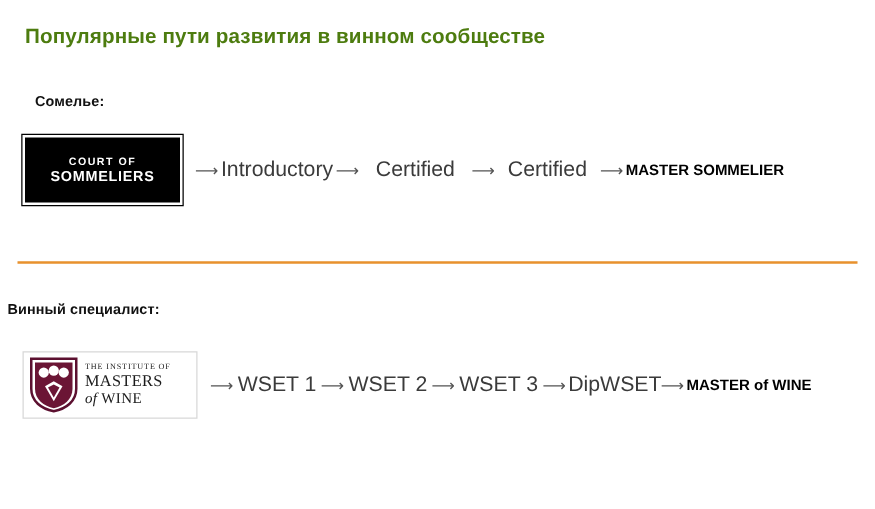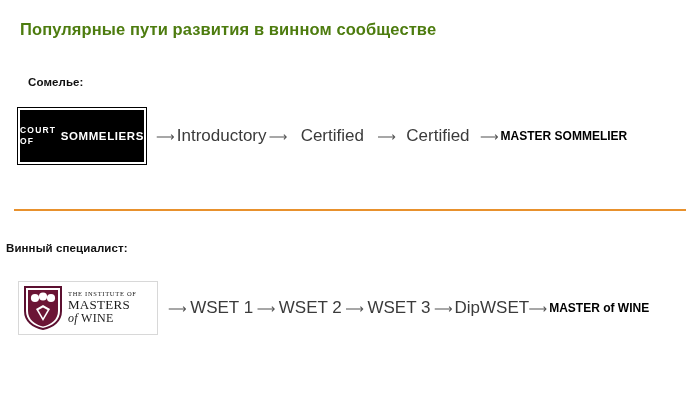--- a/index.html
+++ b/index.html
@@ -80,21 +80,21 @@
 
   
   .cms-logo {
     width: 128px;
     height: 56px;
     background: #000000;
     border: 2px solid #ffffff;
     box-shadow: 0 0 0 1px #000000;
     color: #ffffff;
     display: flex;
-    flex-direction: row;
+    flex-direction: column;
     align-items: center;
     justify-content: center;
     box-sizing: border-box;
     margin-right: 8px;
   }
   .cms-top {
     font-size: 8.5px;
     letter-spacing: 1.2px;
     font-weight: bold;
     line-height: 11px;

